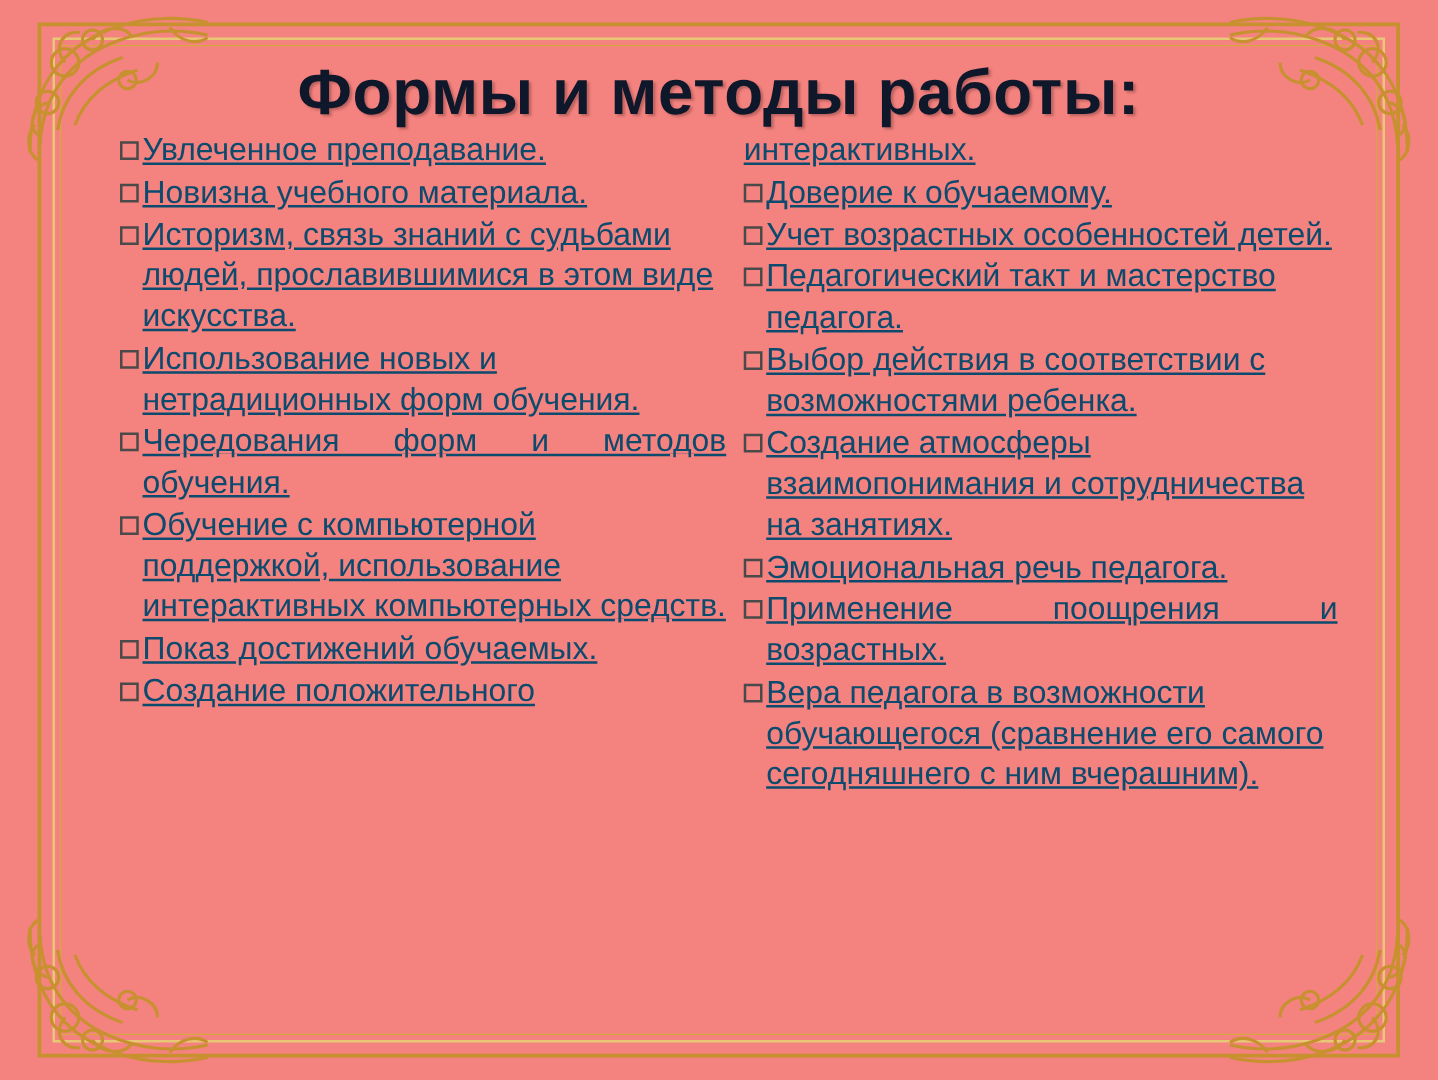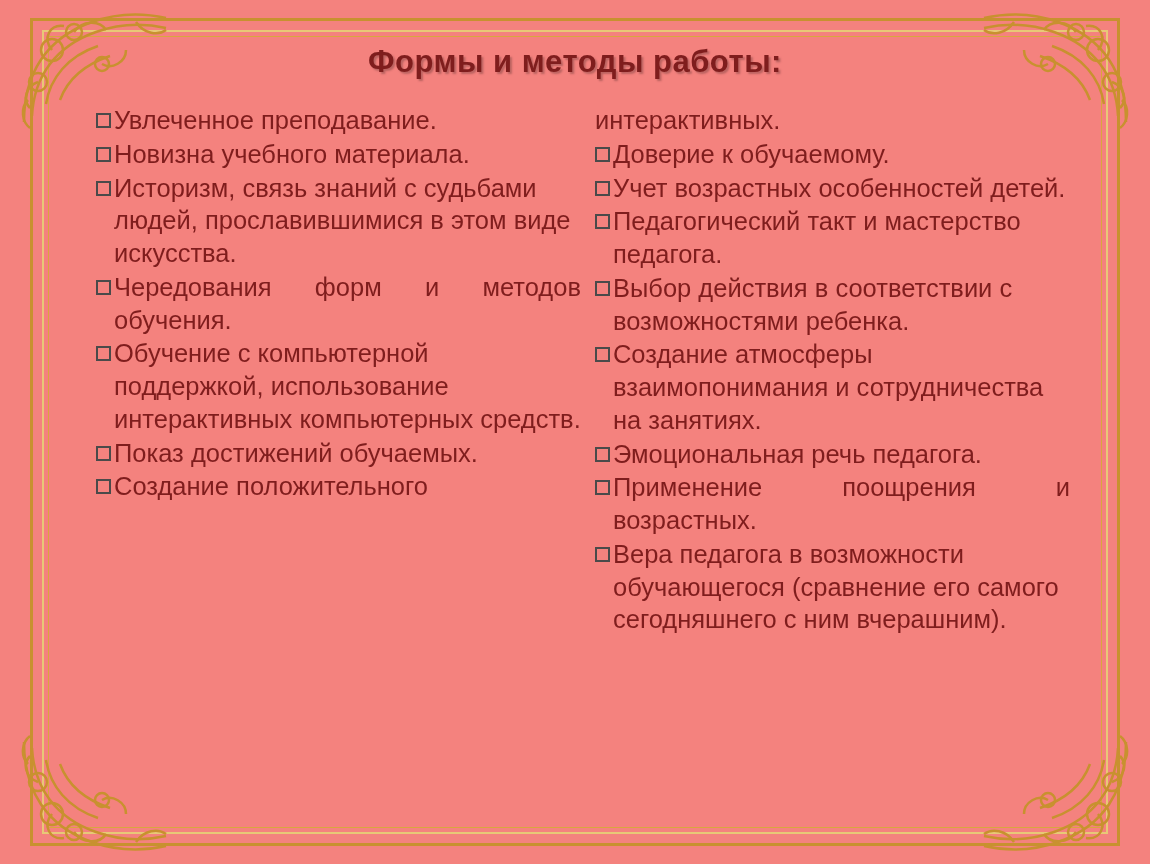--- a/index.html
+++ b/index.html
@@ -64,23 +64,23 @@
   .corner-bl { left: 16px;  bottom: 4px; transform: scaleY(-1); }
   .corner-br { right: 16px; bottom: 4px; transform: scale(-1,-1); }
 
   
   .title {
     position: absolute;
     left: 0;
     right: 0;
     top: 44px;
     text-align: center;
-    font-size: 31px;
+    font-size: 51px;
     font-weight: bold;
-    color: #7f1d1d;
+    color: #0f172a;
     text-shadow: 2px 2px 2px rgba(80,40,40,0.35);
     letter-spacing: 0.5px;
   }
 
   
   .columns {
     position: absolute;
     left: 96px;
     right: 80px;
     top: 104px;
@@ -91,22 +91,23 @@
   .col {
     width: 490px;
   }
   .col-right { width: 480px; }
 
   .item {
     display: flex;
     align-items: flex-start;
     font-size: 25.5px;
     line-height: 1.285;
-    color: #7f1d1d;
+    color: #0c4a6e;
     margin-bottom: 1px;
+    text-decoration: underline;
   }
   .bullet {
     flex: 0 0 auto;
     width: 15px;
     height: 15px;
     border: 2px solid #4a4a4a;
     margin-top: 9px;
     margin-right: 3px;
     box-sizing: border-box;
     background: transparent;
@@ -217,20 +218,24 @@
         <span class="item-text">Увлеченное преподавание.</span>
       </div>
       <div class="item">
         <span class="bullet"></span>
         <span class="item-text">Новизна учебного материала.</span>
       </div>
       <div class="item">
         <span class="bullet"></span>
         <span class="item-text">Историзм, связь знаний с судьбами людей, прославившимися в этом виде искусства.</span>
       </div>
+      <div class="item">
+        <span class="bullet"></span>
+        <span class="item-text">Использование новых и нетрадиционных форм обучения.</span>
+      </div>
       <div class="item justify">
         <span class="bullet"></span>
         <span class="item-text">Чередования  форм  и  методов обучения.</span>
       </div>
       <div class="item">
         <span class="bullet"></span>
         <span class="item-text">Обучение с компьютерной поддержкой, использование интерактивных компьютерных средств.</span>
       </div>
       <div class="item">
         <span class="bullet"></span>

